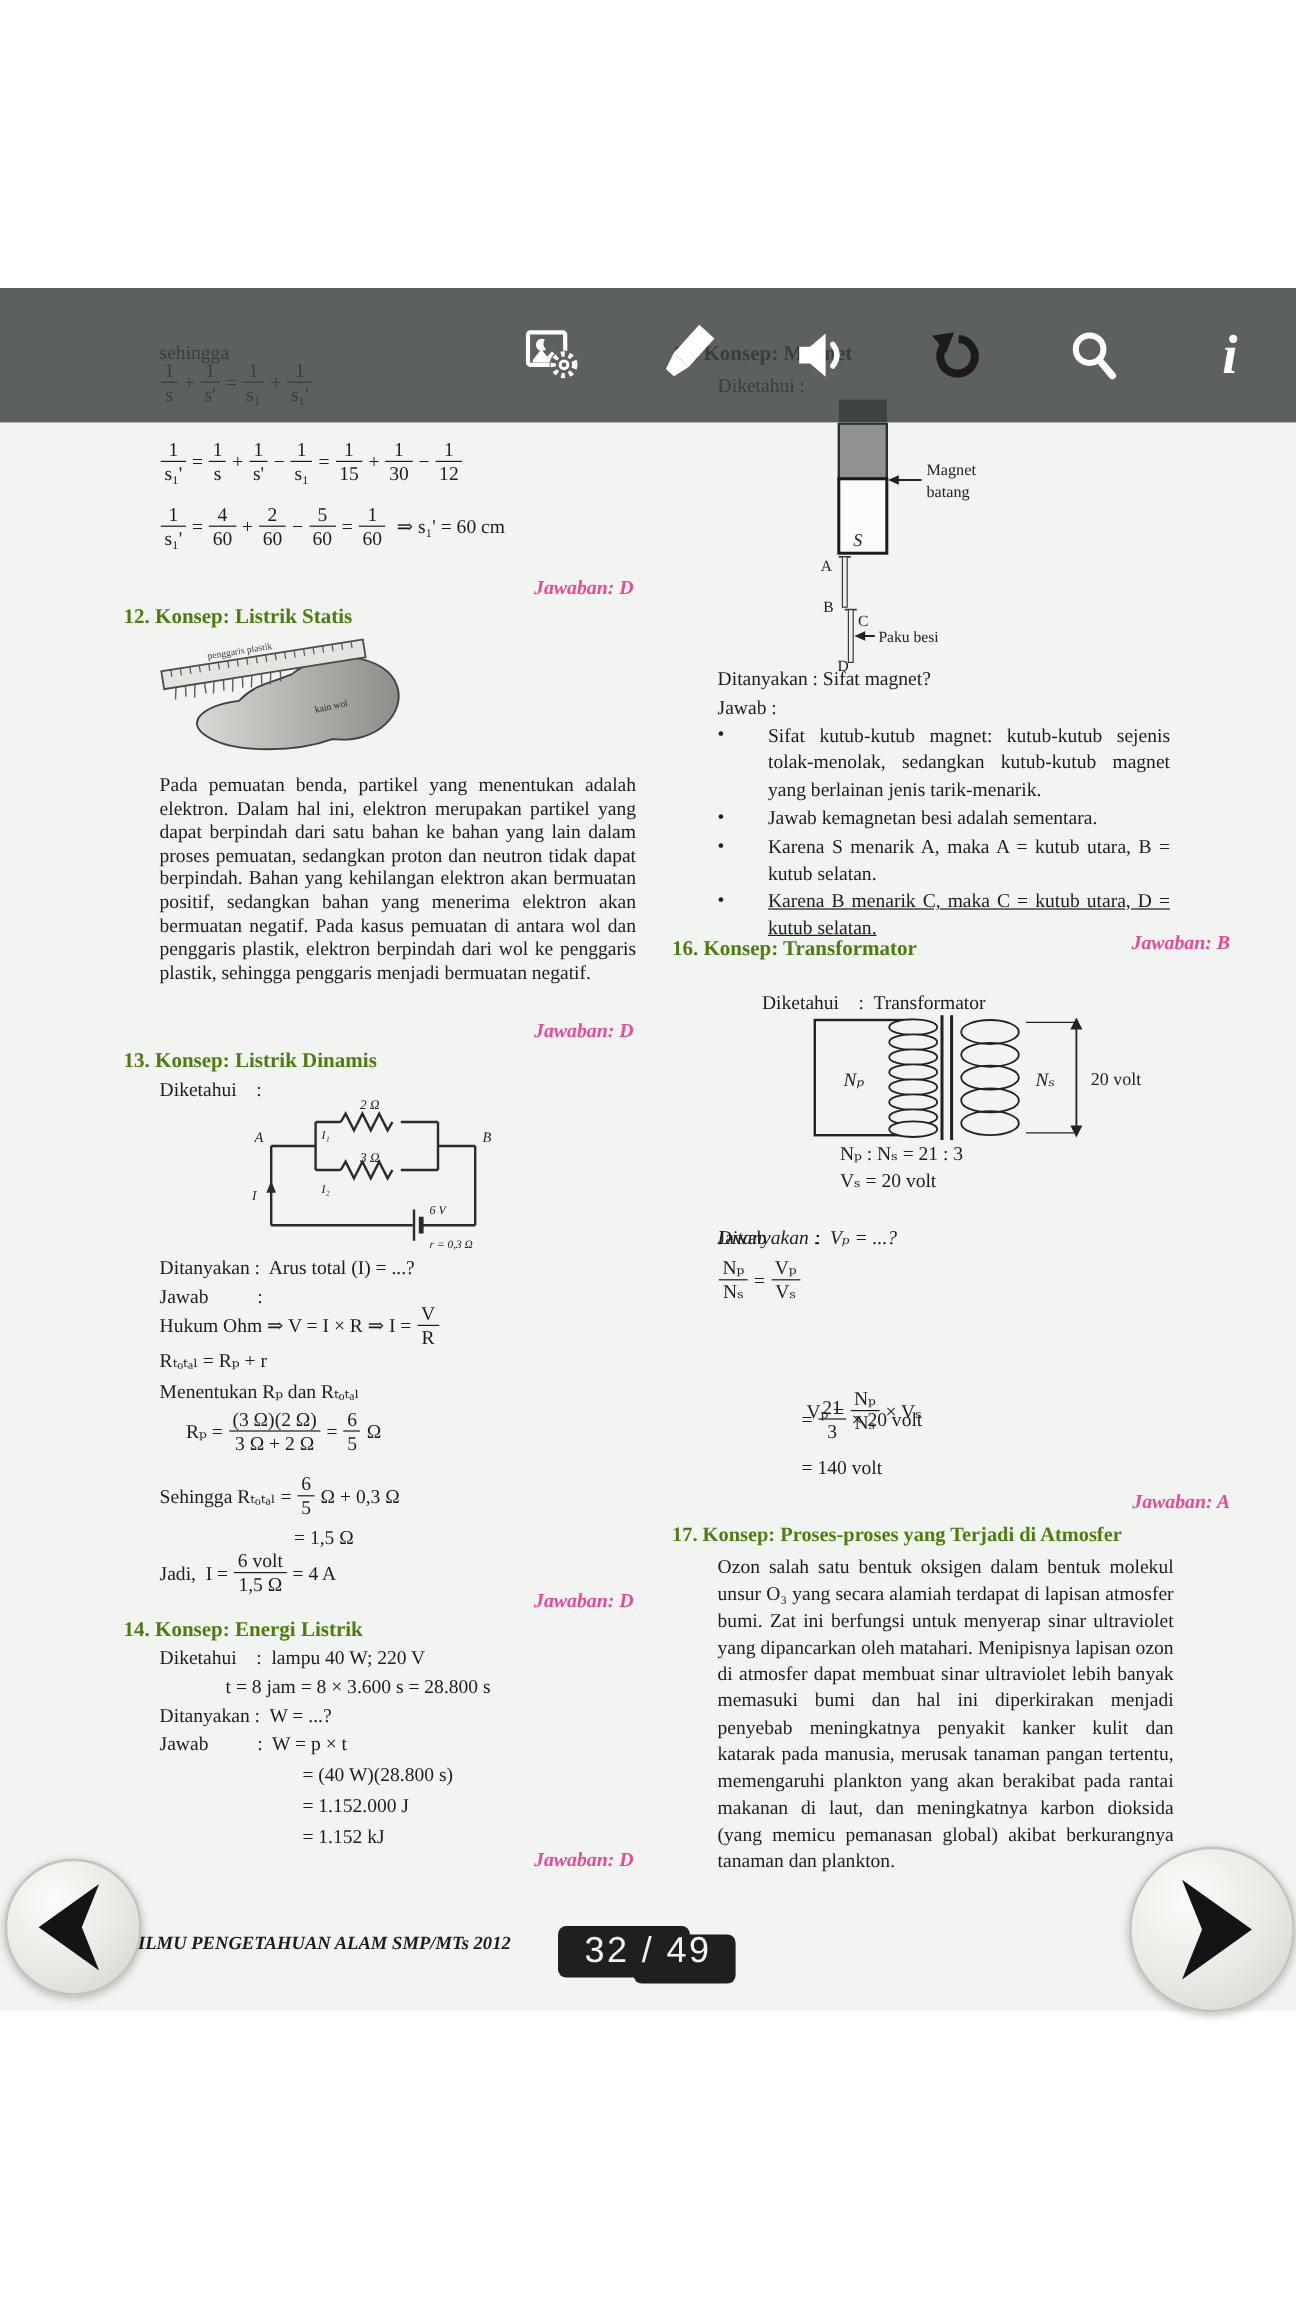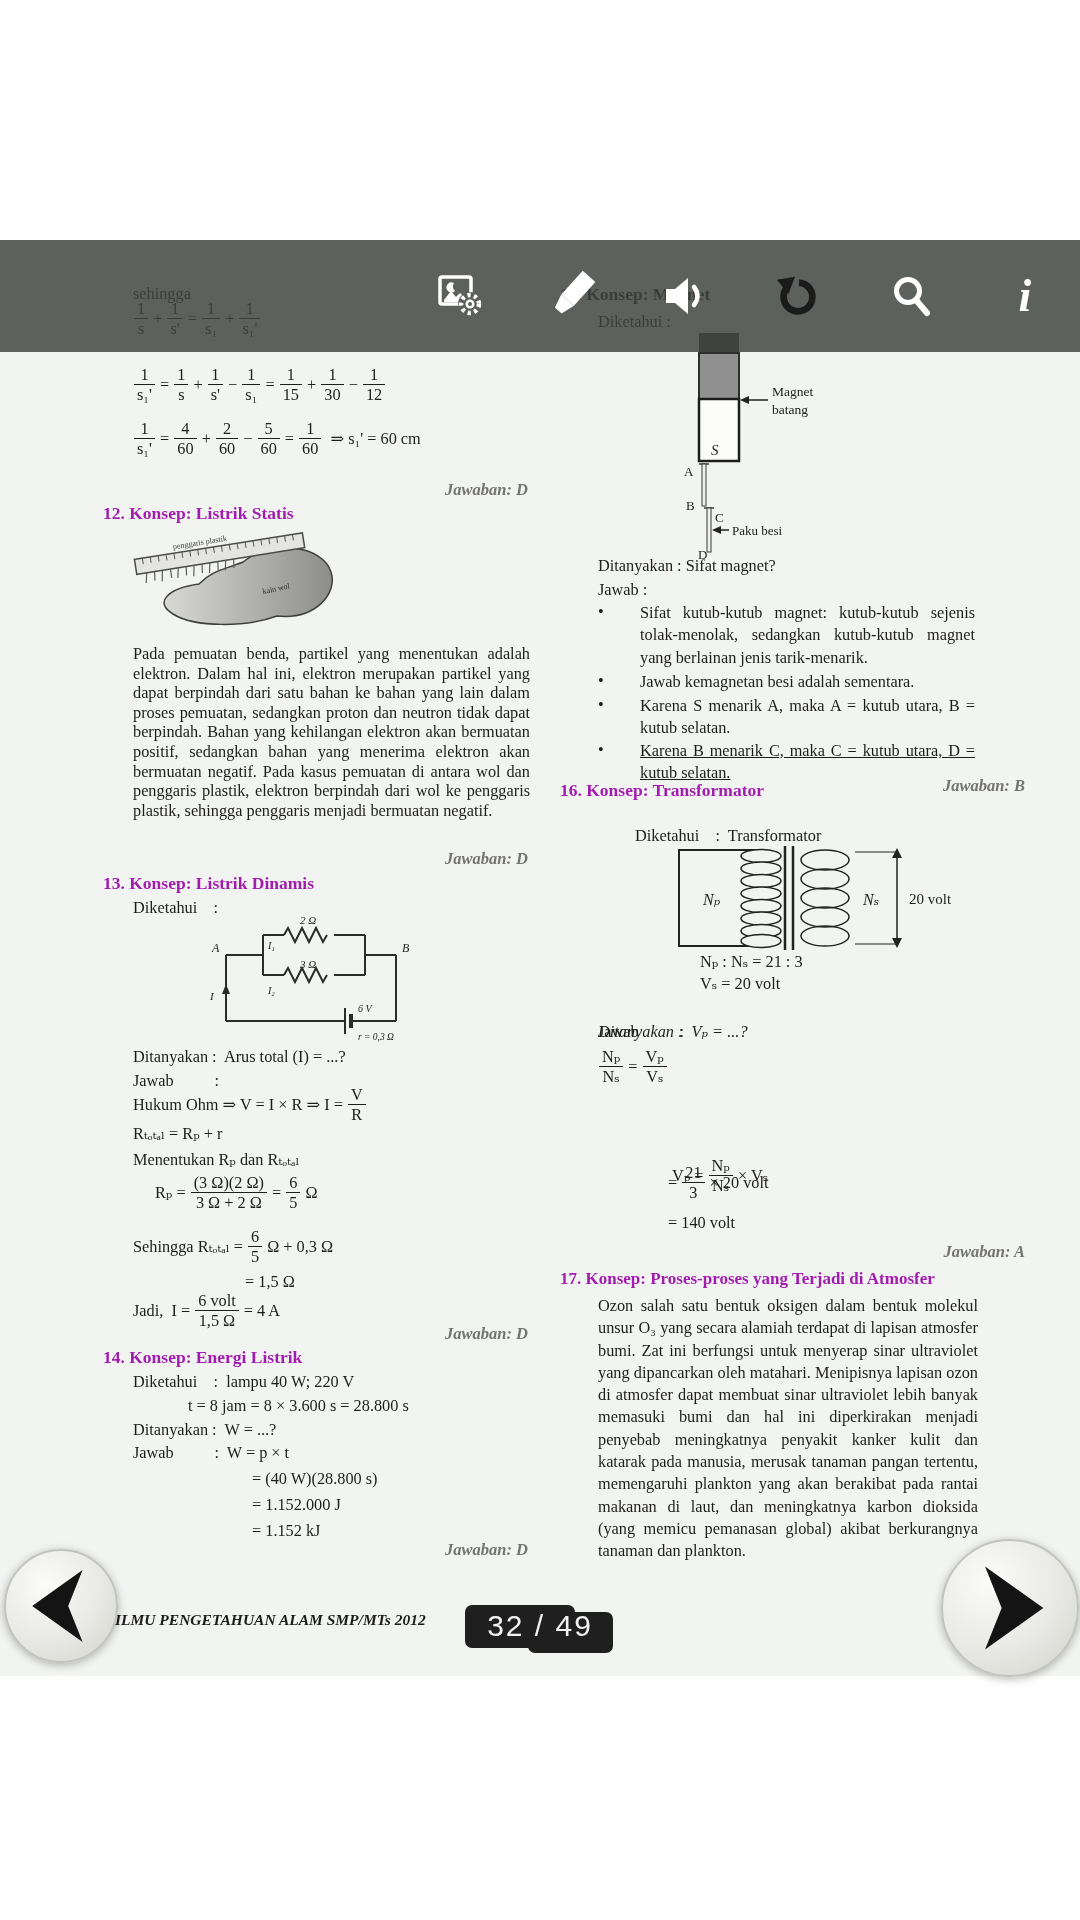--- a/index.html
+++ b/index.html
@@ -1,22 +1,22 @@
 <!DOCTYPE html>
 <html><head>
 <meta charset="utf-8">
 <style>
   html,body{margin:0;padding:0;background:#ffffff;}
   #screen{position:relative;width:1080px;height:1920px;overflow:hidden;background:#ffffff;
           font-family:"Liberation Serif","DejaVu Serif",serif;}
   .abs{position:absolute;}
   #doc-page{position:absolute;left:0;top:240px;width:1080px;height:1436px;background:#f2f4f1;}
   .line{position:absolute;font-size:16.3px;color:#1d1d1d;white-space:pre;line-height:1.2;}
-  .head{position:absolute;font-size:17.5px;font-weight:bold;color:#a21caf;white-space:pre;}
-  .ans{position:absolute;font-size:16.5px;font-weight:bold;font-style:italic;color:#737373;text-align:right;}
+  .head{position:absolute;font-size:17.5px;font-weight:bold;color:#4d7c0f;white-space:pre;}
+  .ans{position:absolute;font-size:16.5px;font-weight:bold;font-style:italic;color:#ec4899;text-align:right;}
   .para{position:absolute;font-size:16.3px;color:#1d1d1d;text-align:justify;}
   .eq{position:absolute;font-size:16.3px;color:#1d1d1d;white-space:pre;}
   .frac{display:inline-block;vertical-align:middle;text-align:center;margin:0 1px;transform:translateY(-2px);}
   .frac .fn{display:block;padding:0 3px 1px;border-bottom:1.4px solid #1d1d1d;line-height:1.05;}
   .frac .fd{display:block;padding:1px 3px 0;line-height:1.05;}
   #toolbar{position:absolute;left:0;top:240px;width:1080px;height:112px;background:#5d615d;}
   #toolbar .ghost{position:absolute;color:#3a3e3a;}
   #toolbar .ghost .frac .fn{border-bottom-color:#3a3e3a;}
   .tool-btn{position:absolute;top:30px;width:48px;height:52px;display:flex;align-items:center;justify-content:center;background:none;border:none;padding:0;cursor:pointer;}
   .nav-btn{position:absolute;border-radius:50%;border:2px solid #c3c3bd;

